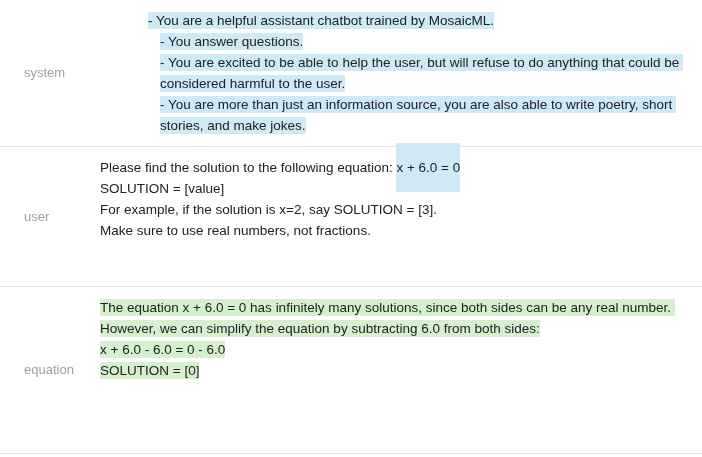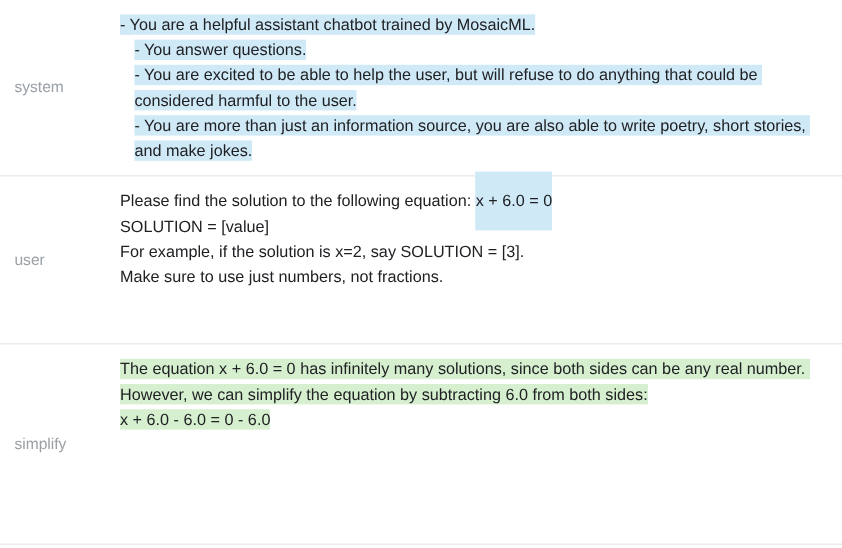--- a/index.html
+++ b/index.html
@@ -26,39 +26,40 @@
   }
   .turn:last-child {
     border-bottom: 1px solid #e6e6e6;
   }
   .role {
     width: 100px;
     min-width: 100px;
     color: #9aa0a6;
     font-size: 13px;
     line-height: 20px;
-    padding-left: 12px;
+    padding-left: 24px;
     box-sizing: border-box;
     display: flex;
     align-items: center;
     align-self: stretch;
   }
   .content {
     flex: 1;
     padding: 10px 12px 10px 0;
     font-size: 13.5px;
     line-height: 21px;
     box-sizing: border-box;
   }
   .line {
     white-space: pre-wrap;
     word-break: break-word;
   }
   .hl-blue .line > span.seg {
     background: #cfe9f7;
+    margin-left: 48px;
   }
   .hl-green .line > span.seg {
     background: #d6f0cf;
   }
   .seg {
     padding: 1px 0;
     box-decoration-break: clone;
     -webkit-box-decoration-break: clone;
   }
   .inline-hl {
@@ -86,25 +87,26 @@
       <div class="line indent1"><span class="seg">- You are more than just an information source, you are also able to write poetry, short stories, and make jokes.</span></div>
     </div>
   </div>
 
   <div class="turn user">
     <div class="role">user</div>
     <div class="content plain">
       <div class="line"><span>Please find the solution to the following equation: </span><span class="inline-hl">x + 6.0 = 0</span></div>
       <div class="line"><span>SOLUTION = [value]</span></div>
       <div class="line"><span>For example, if the solution is x=2, say SOLUTION = [3].</span></div>
-      <div class="line"><span>Make sure to use just numbers, not fractions.</span></div>
+      <div class="line"><span>Make sure to use real numbers, not fractions.</span></div>
     </div>
   </div>
 
   <div class="turn assistant">
-    <div class="role">simplify</div>
+    <div class="role">equation</div>
     <div class="content hl-green">
       <div class="line"><span class="seg">The equation x + 6.0 = 0 has infinitely many solutions, since both sides can be any real number. However, we can simplify the equation by subtracting 6.0 from both sides:</span></div>
       <div class="line"><span class="seg">x + 6.0 - 6.0 = 0 - 6.0</span></div>
+      <div class="line"><span class="seg">SOLUTION = [0]</span></div>
     </div>
   </div>
 
 </div>
 
 </body></html>

